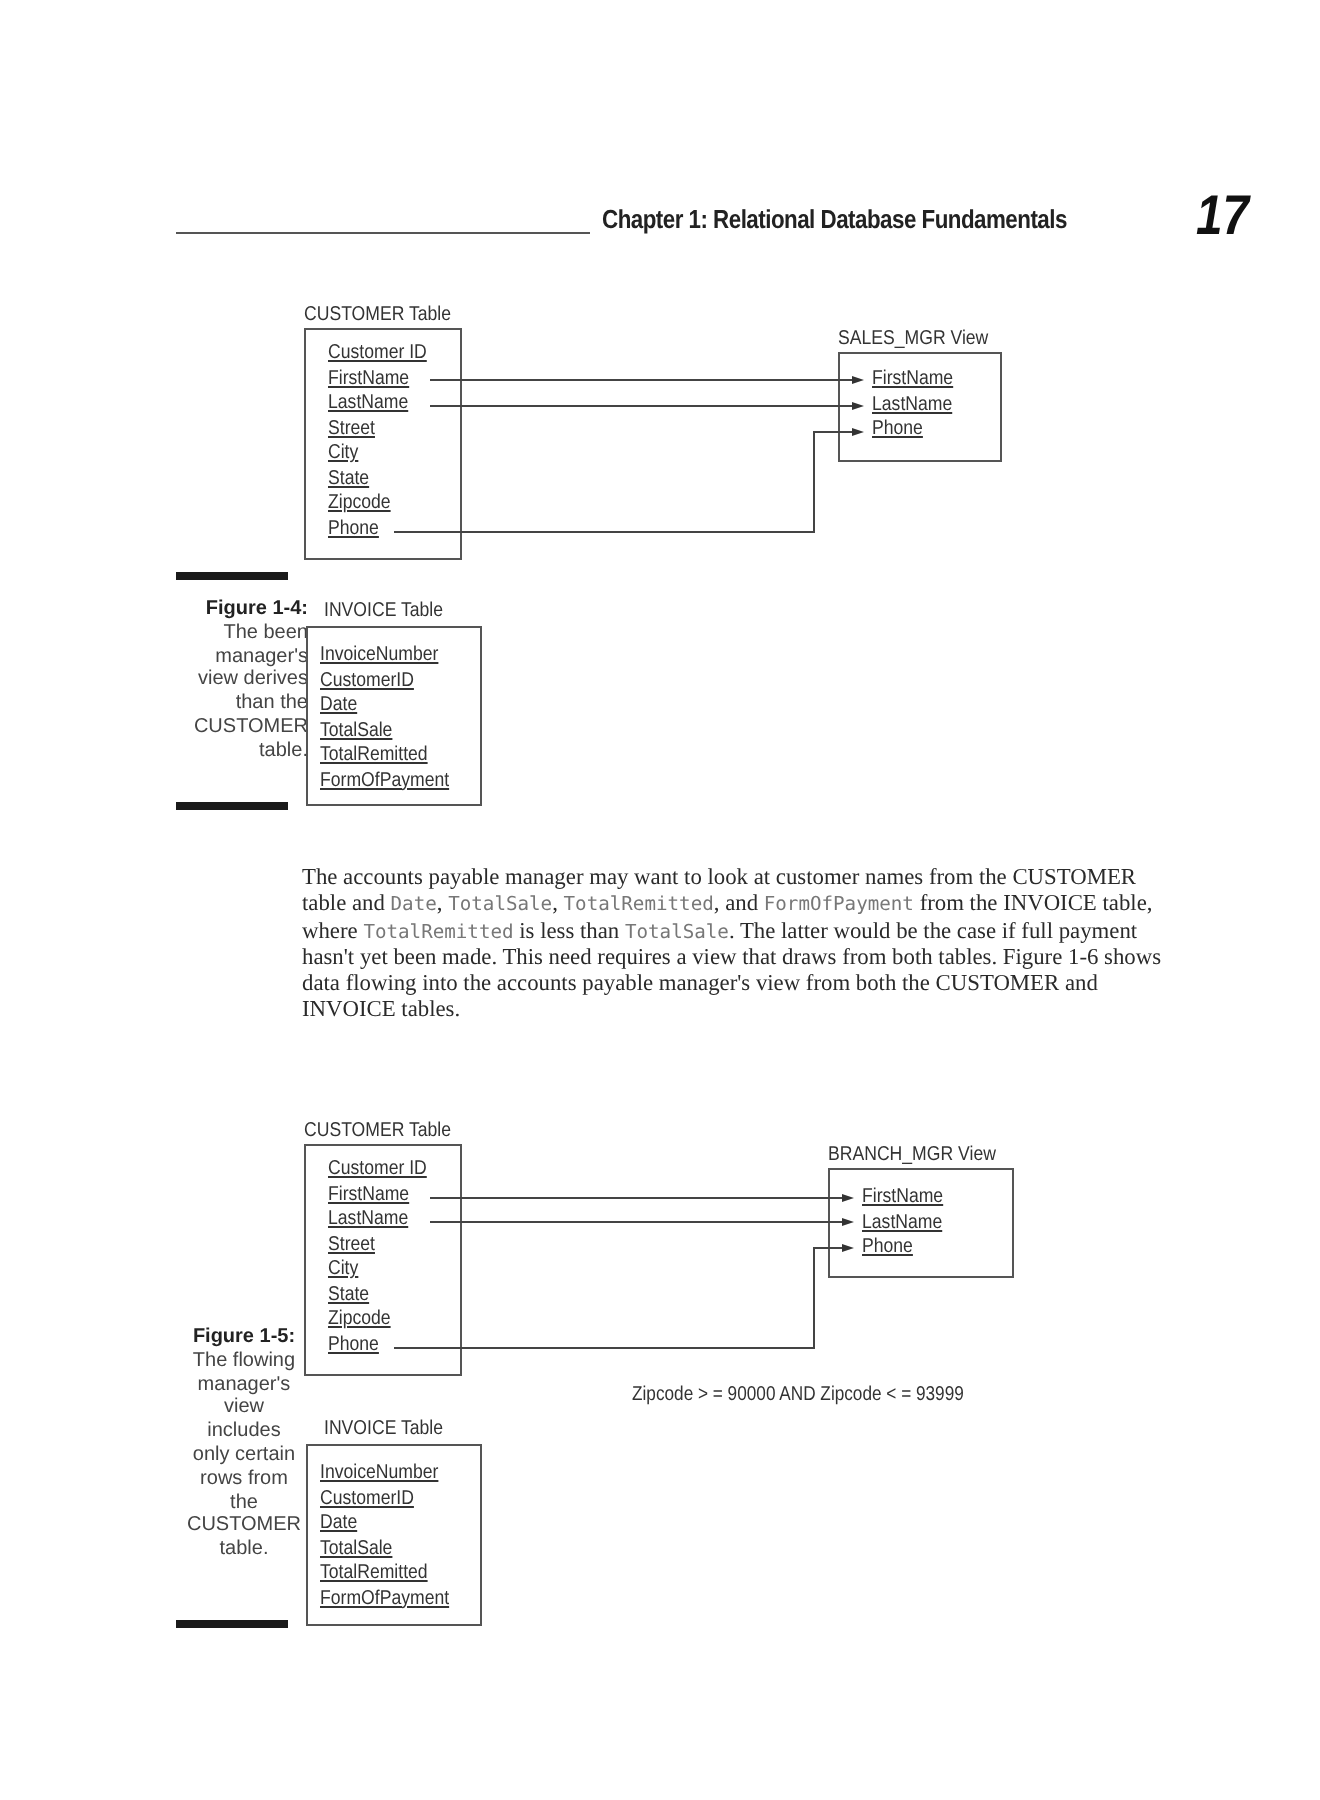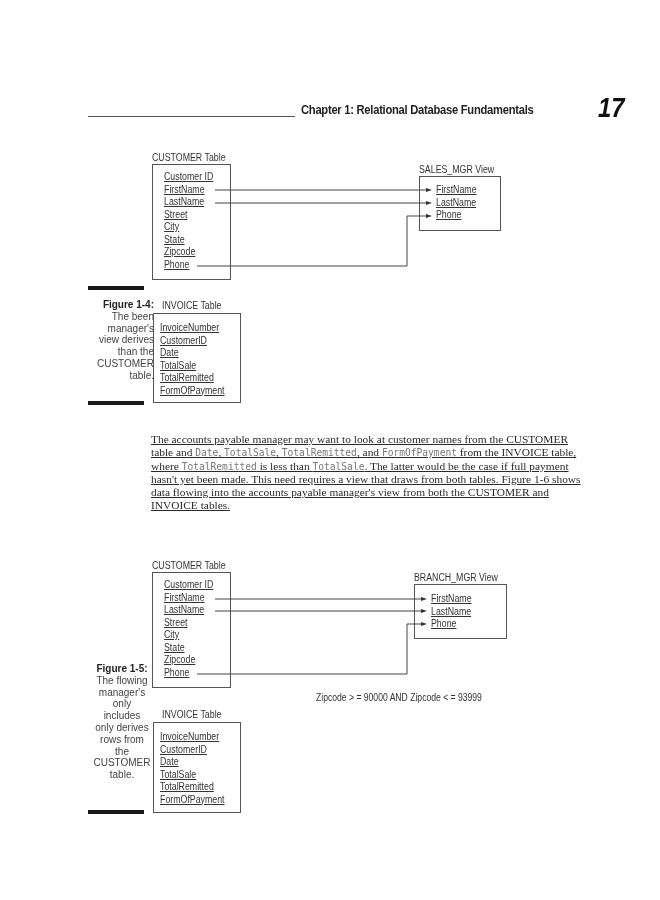--- a/index.html
+++ b/index.html
@@ -1,18 +1,18 @@
 <!DOCTYPE html>
 <html><head>
   <meta charset="utf-8">
   <style>
     html, body { margin: 0; padding: 0; background: #ffffff; }
     body { width: 660px; height: 900px; position: relative; overflow: hidden; color: #1a1a1a; }
     .sans { font-family: "Liberation Sans", "DejaVu Sans", sans-serif; }
-    .serif { font-family: "Liberation Serif", "DejaVu Serif", serif; text-decoration: underline; }
+    .serif { font-family: "Liberation Serif", "DejaVu Serif", serif; }
     .mono { font-family: "DejaVu Sans Mono", "Liberation Mono", monospace; }
 
     
     .header-rule { position: absolute; left: 88px; top: 116px; width: 207px; height: 1px; background: #555; }
     .chapter-title { position: absolute; left: 301px; top: 102px; font-size: 13px; font-weight: bold; letter-spacing: -0.3px; transform: scaleX(0.86); transform-origin: left top; white-space: nowrap; color: #222; }
     .page-number { position: absolute; left: 598px; top: 92px; font-size: 28px; font-weight: bold; font-style: italic; color: #111; transform: scaleX(0.85); transform-origin: left top; }
 
     
     .tbl-label { position: absolute; font-size: 10px; color: #333; transform: scaleX(0.88); transform-origin: left top; white-space: nowrap; }
     .tbl-box { position: absolute; border: 1px solid #555; box-sizing: border-box; }
@@ -114,23 +114,23 @@
       <li>Phone</li>
     </ul>
 
   <div class="condition sans">Zipcode &gt; = 90000 AND Zipcode &lt; = 93999</div>
 
   <div class="caption sans" style="top:663px;text-align:center;">
     <span class="fig-num">Figure 1-5:</span>
     <div>
         <span>The flowing</span>
         <span>manager's</span>
-        <span>only</span>
+        <span>view</span>
         <span>includes</span>
-        <span>only derives</span>
+        <span>only certain</span>
         <span>rows from</span>
         <span>the</span>
         <span>CUSTOMER</span>
         <span>table.</span>
       </div>
   </div>
   <div class="cap-bar" style="top:810px;"></div>
 
   <div class="tbl-label sans" style="left:162px; top:709px;">INVOICE Table</div>
   <div class="tbl-box" style="left:153px; top:722px; width:88px; height:91px;"></div>

